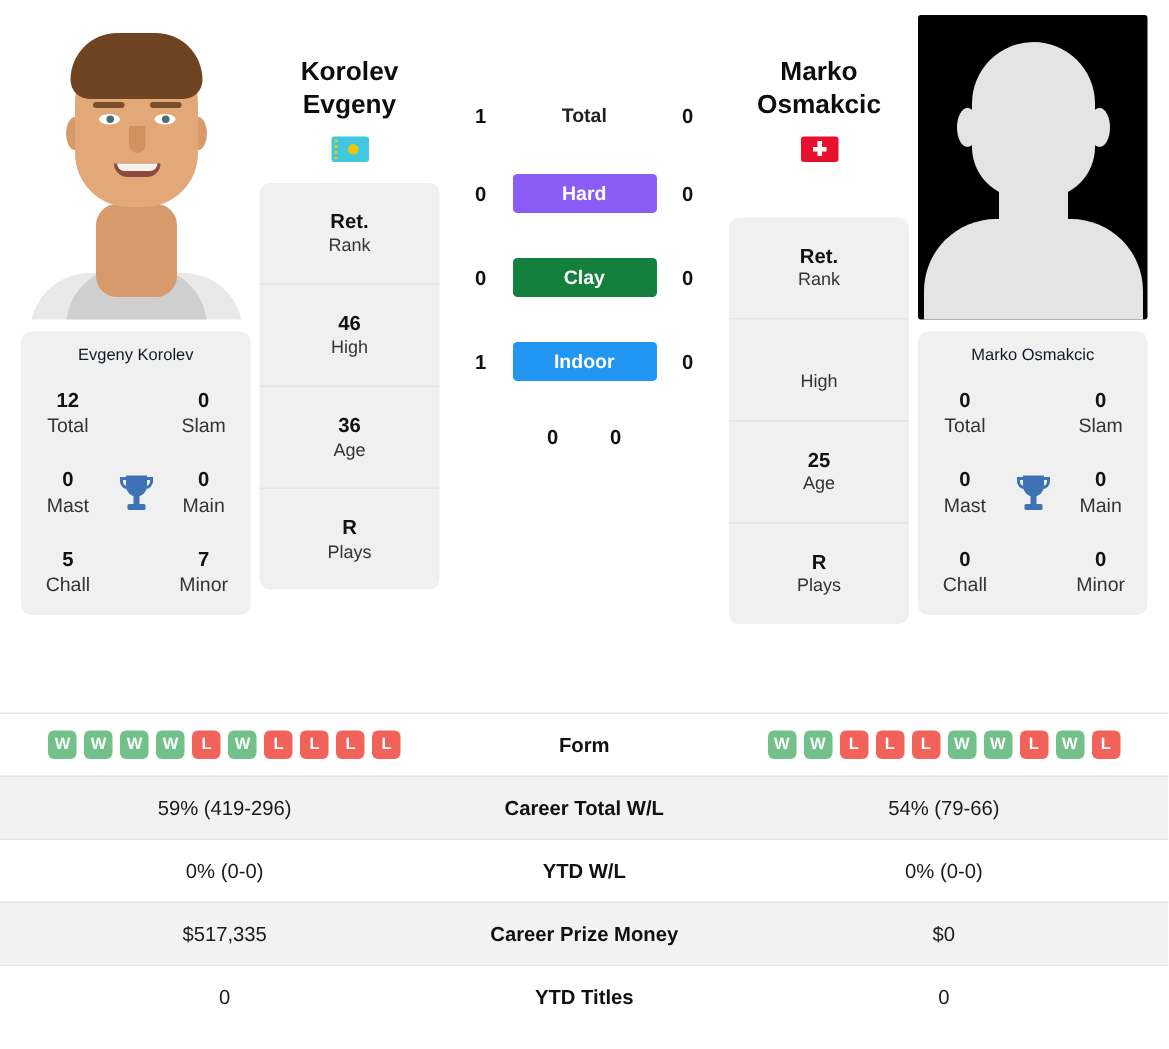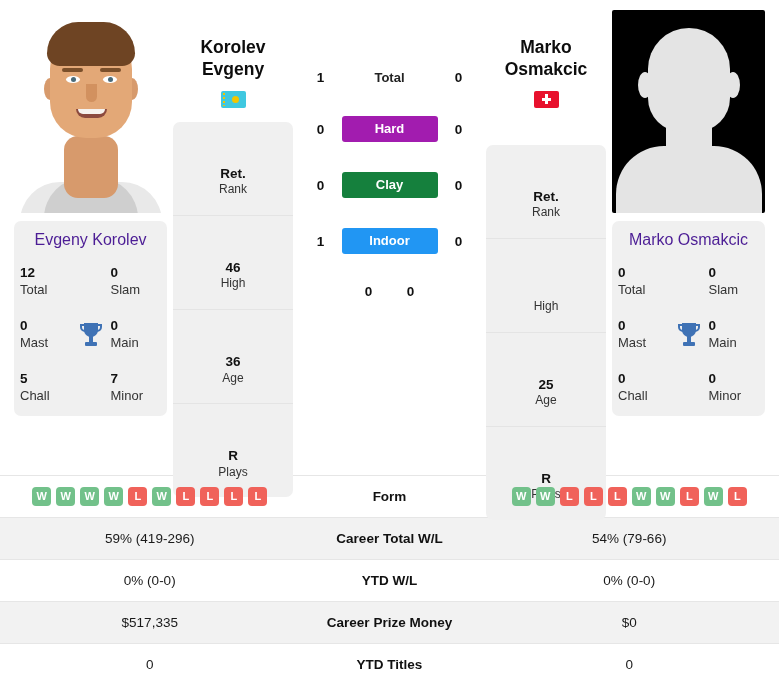--- a/index.html
+++ b/index.html
@@ -95,32 +95,32 @@
     border-radius: 7px;
     margin-top: 8px;
     padding: 10px 6px 12px 6px;
     box-sizing: border-box;
     width: 153px;
     margin-left: auto;
     margin-right: auto;
   }
   .card-name {
     text-align: center;
-    font-size: 16px;
-    color: #4c1d95;
+    font-size: 11px;
+    color: #0f172a;
     margin-bottom: 16px;
     white-space: nowrap;
   }
   .trophy-grid {
     display: grid;
     grid-template-columns: 1fr auto 1fr;
     row-gap: 20px;
     align-items: center;
   }
-  .tg-cell { }
+  .tg-cell { text-align: center; }
   .tg-val { font-size: 13.5px; font-weight: bold; color: #111; line-height: 1.25; }
   .tg-lab { font-size: 13px; color: #333; line-height: 1.25; }
   .tg-mid { width: 40px; display: flex; justify-content: center; align-items: center; }
   .trophy-icon { display:block; }
 
   
   .info-col { width: 120px; flex: 0 0 120px; }
   .name-block { text-align: center; padding-top: 26px; }
   .pname {
     font-size: 17.5px;
@@ -153,21 +153,21 @@
     border-radius: 7px;
     overflow: hidden;
     width: 120px;
   }
   .info-row {
     text-align: center;
     padding: 17px 4px;
     border-bottom: 1px solid #e4e4e4;
   }
   .info-row:last-child { border-bottom: none; }
-  .ir-val { font-size: 13.5px; font-weight: bold; color: #111; line-height: 1.3; min-height: 17px; margin-top: 26px; }
+  .ir-val { font-size: 13.5px; font-weight: bold; color: #111; line-height: 1.3; min-height: 17px; }
   .ir-lab { font-size: 12px; color: #333; line-height: 1.3; }
 
   
   .center-col {
     flex: 1 1 auto;
     padding-top: 58px;
   }
   .srow {
     display: flex;
     align-items: center;
@@ -335,21 +335,21 @@
 
     <div class="center-col" id="h2h">
         <div class="srow">
           <div class="s-num">1</div>
           <div class="s-mid"><span class="s-plain">Total</span></div>
           <div class="s-num">0</div>
         </div>
         <div class="srow">
           <div class="s-num">0</div>
           <div class="s-mid">
-            <span class="s-pill" style="background: #a21caf;">Hard</span>
+            <span class="s-pill" style="background: #8b5cf6;">Hard</span>
           </div>
           <div class="s-num">0</div>
         </div>
         <div class="srow">
           <div class="s-num">0</div>
           <div class="s-mid">
             <span class="s-pill" style="background: #15803d;">Clay</span>
           </div>
           <div class="s-num">0</div>
         </div>

